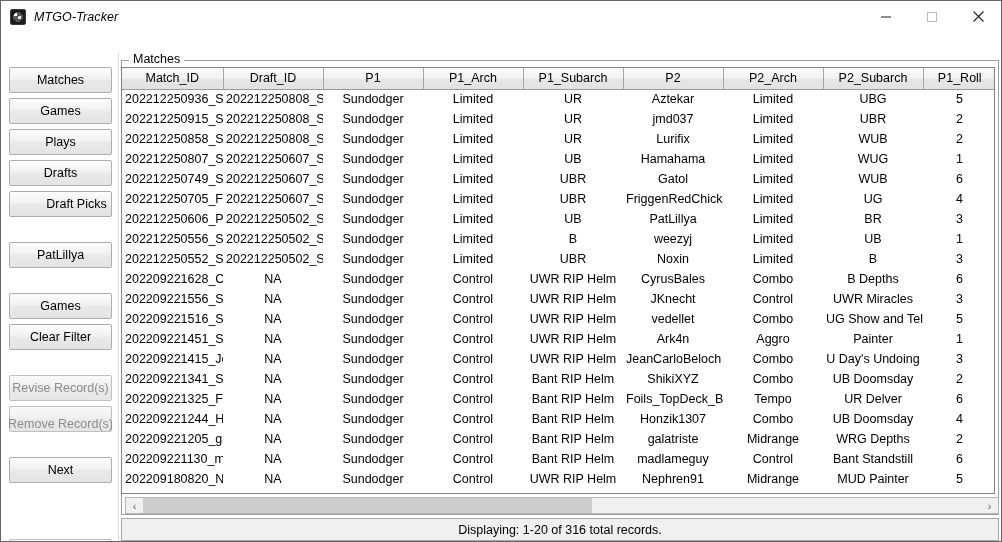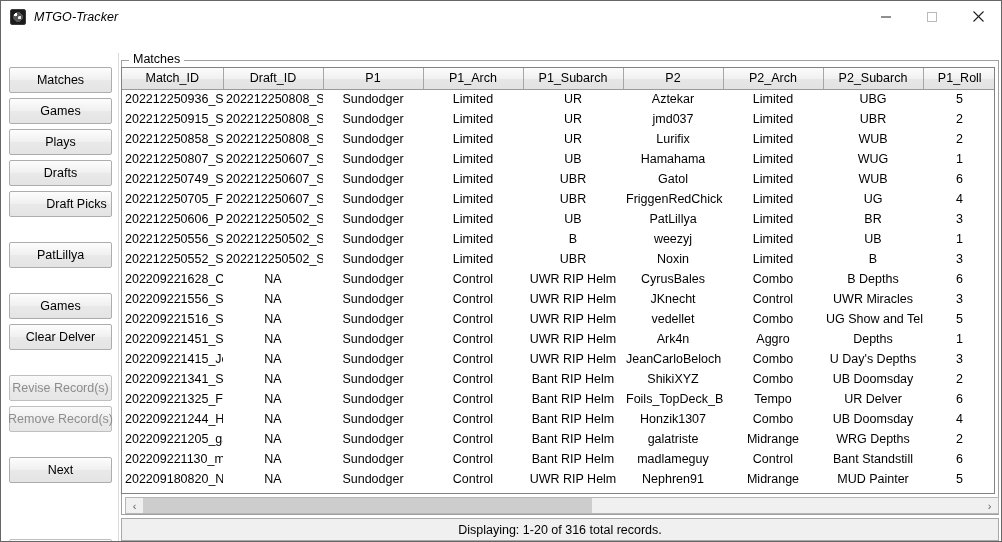--- a/index.html
+++ b/index.html
@@ -246,26 +246,26 @@
       <div class="sbtn" style="top: 138px; padding-left: 32px;">
         <span>Draft Picks</span>
       </div>
       <div class="sbtn" style="top: 189px;">
         <span>PatLillya</span>
       </div>
       <div class="sbtn" style="top: 240px;">
         <span>Games</span>
       </div>
       <div class="sbtn" style="top: 271px;">
-        <span>Clear Delver</span>
+        <span>Clear Filter</span>
       </div>
       <div class="sbtn disabled" style="top: 322px;">
         <span>Revise Record(s)</span>
       </div>
-      <div class="sbtn disabled" style="top: 353px;">
+      <div class="sbtn disabled" style="top: 353px; align-items: flex-end;">
         <span>Remove Record(s)</span>
       </div>
       <div class="sbtn" style="top: 404px; justify-content: center;">
         <span>Next</span>
       </div>
       <div class="sbtn disabled" style="top: 448px; margin-top: 38px;">
         <span>Back</span>
       </div>
     </div>
 
@@ -421,32 +421,32 @@
             <td class="c8">5</td>
           </tr>
           <tr>
             <td class="c0">202209221451_Suı</td>
             <td class="c1">NA</td>
             <td class="c2">Sundodger</td>
             <td class="c3">Control</td>
             <td class="c4">UWR RIP Helm</td>
             <td class="c5">Ark4n</td>
             <td class="c6">Aggro</td>
-            <td class="c7">Depths</td>
+            <td class="c7">Painter</td>
             <td class="c8">1</td>
           </tr>
           <tr>
             <td class="c0">202209221415_Jea</td>
             <td class="c1">NA</td>
             <td class="c2">Sundodger</td>
             <td class="c3">Control</td>
             <td class="c4">UWR RIP Helm</td>
             <td class="c5">JeanCarloBeloch</td>
             <td class="c6">Combo</td>
-            <td class="c7">U Day's Depths</td>
+            <td class="c7">U Day's Undoing</td>
             <td class="c8">3</td>
           </tr>
           <tr>
             <td class="c0">202209221341_Suı</td>
             <td class="c1">NA</td>
             <td class="c2">Sundodger</td>
             <td class="c3">Control</td>
             <td class="c4">Bant RIP Helm</td>
             <td class="c5">ShikiXYZ</td>
             <td class="c6">Combo</td>

